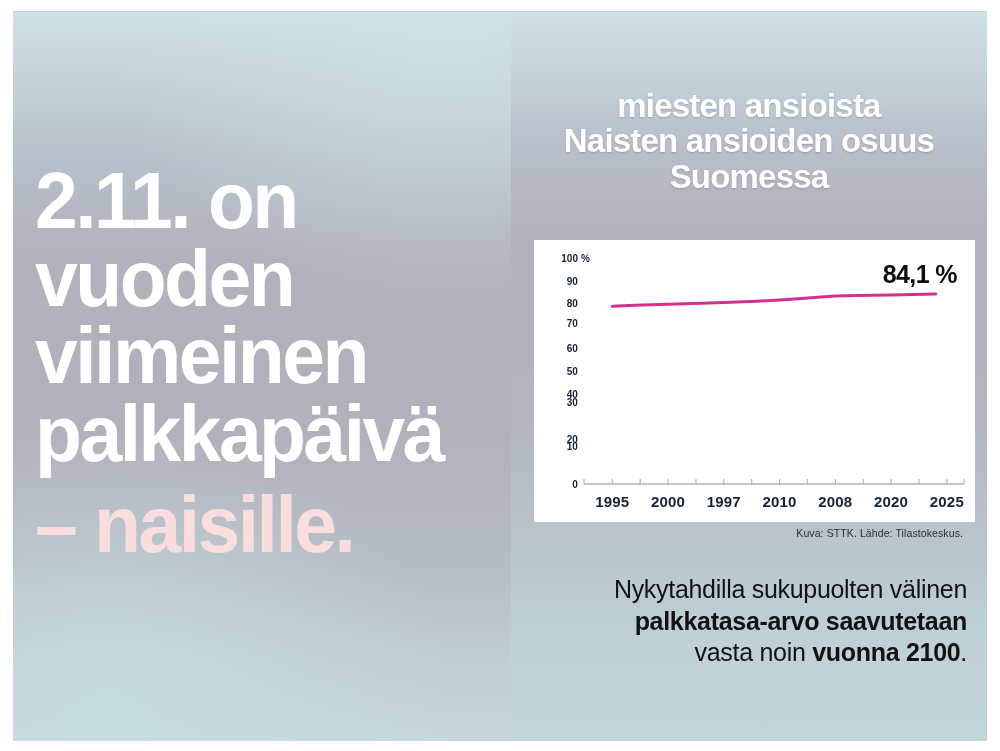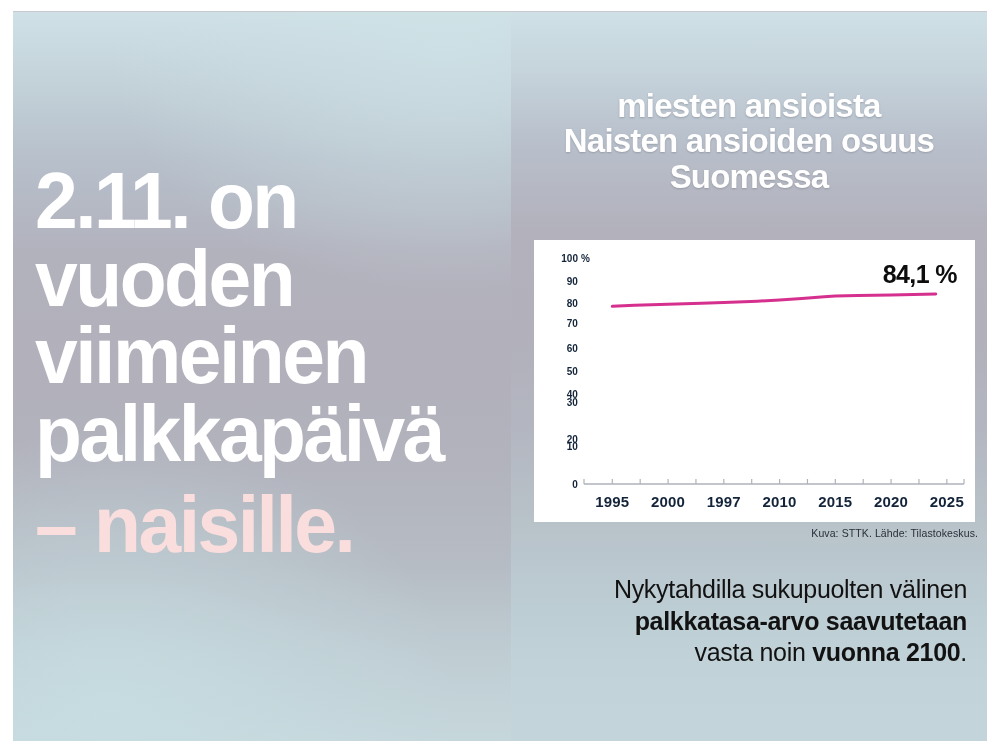--- a/index.html
+++ b/index.html
@@ -182,21 +182,21 @@
     top: 20px;
     font-family: "Liberation Sans Narrow", "Liberation Sans", sans-serif;
     font-weight: 700;
     font-size: 25px;
     letter-spacing: -0.6px;
     color: #0d0d0d;
   }
 
   .chart-source {
     position: absolute;
-    right: 9px;
+    right: 24px;
     top: 515px;
     font-family: "Liberation Sans Narrow", "Liberation Sans", sans-serif;
     font-weight: 400;
     font-size: 10.5px;
     color: #2a2f38;
     letter-spacing: 0.1px;
     z-index: 3;
   }
 
   .caption {
@@ -251,21 +251,21 @@
             <div class="y-lab" style="top: 83px;">70</div>
             <div class="y-lab" style="top: 63.2px;">80</div>
             <div class="y-lab" style="top: 40.6px;">90</div>
             <div class="y-lab" style="top: 18px; right: -8px;">100 %</div>
           </div>
         <div class="x-labels">
             <div class="x-lab" style="left: 78.303px; top: 253px;">1995</div>
             <div class="x-lab" style="left: 134.061px; top: 253px;">2000</div>
             <div class="x-lab" style="left: 189.818px; top: 253px;">1997</div>
             <div class="x-lab" style="left: 245.576px; top: 253px;">2010</div>
-            <div class="x-lab" style="left: 301.333px; top: 253px;">2015</div>
+            <div class="x-lab" style="left: 301.333px; top: 253px;">2008</div>
             <div class="x-lab" style="left: 357.091px; top: 253px;">2020</div>
             <div class="x-lab" style="left: 412.848px; top: 253px;">2025</div>
           </div>
         <svg class="series-svg" viewBox="0 0 441 282" preserveAspectRatio="none">
             <line x1="50" y1="244" x2="430" y2="244" stroke="#aeb3bb" stroke-width="1.4"></line>
             <line x1="78.30303030303031" y1="244" x2="78.30303030303031" y2="239" stroke="#aeb3bb" stroke-width="1.2"></line>
             <line x1="134.06060606060606" y1="244" x2="134.06060606060606" y2="239" stroke="#aeb3bb" stroke-width="1.2"></line>
             <line x1="189.8181818181818" y1="244" x2="189.8181818181818" y2="239" stroke="#aeb3bb" stroke-width="1.2"></line>
             <line x1="245.57575757575756" y1="244" x2="245.57575757575756" y2="239" stroke="#aeb3bb" stroke-width="1.2"></line>
             <line x1="301.3333333333333" y1="244" x2="301.3333333333333" y2="239" stroke="#aeb3bb" stroke-width="1.2"></line>

